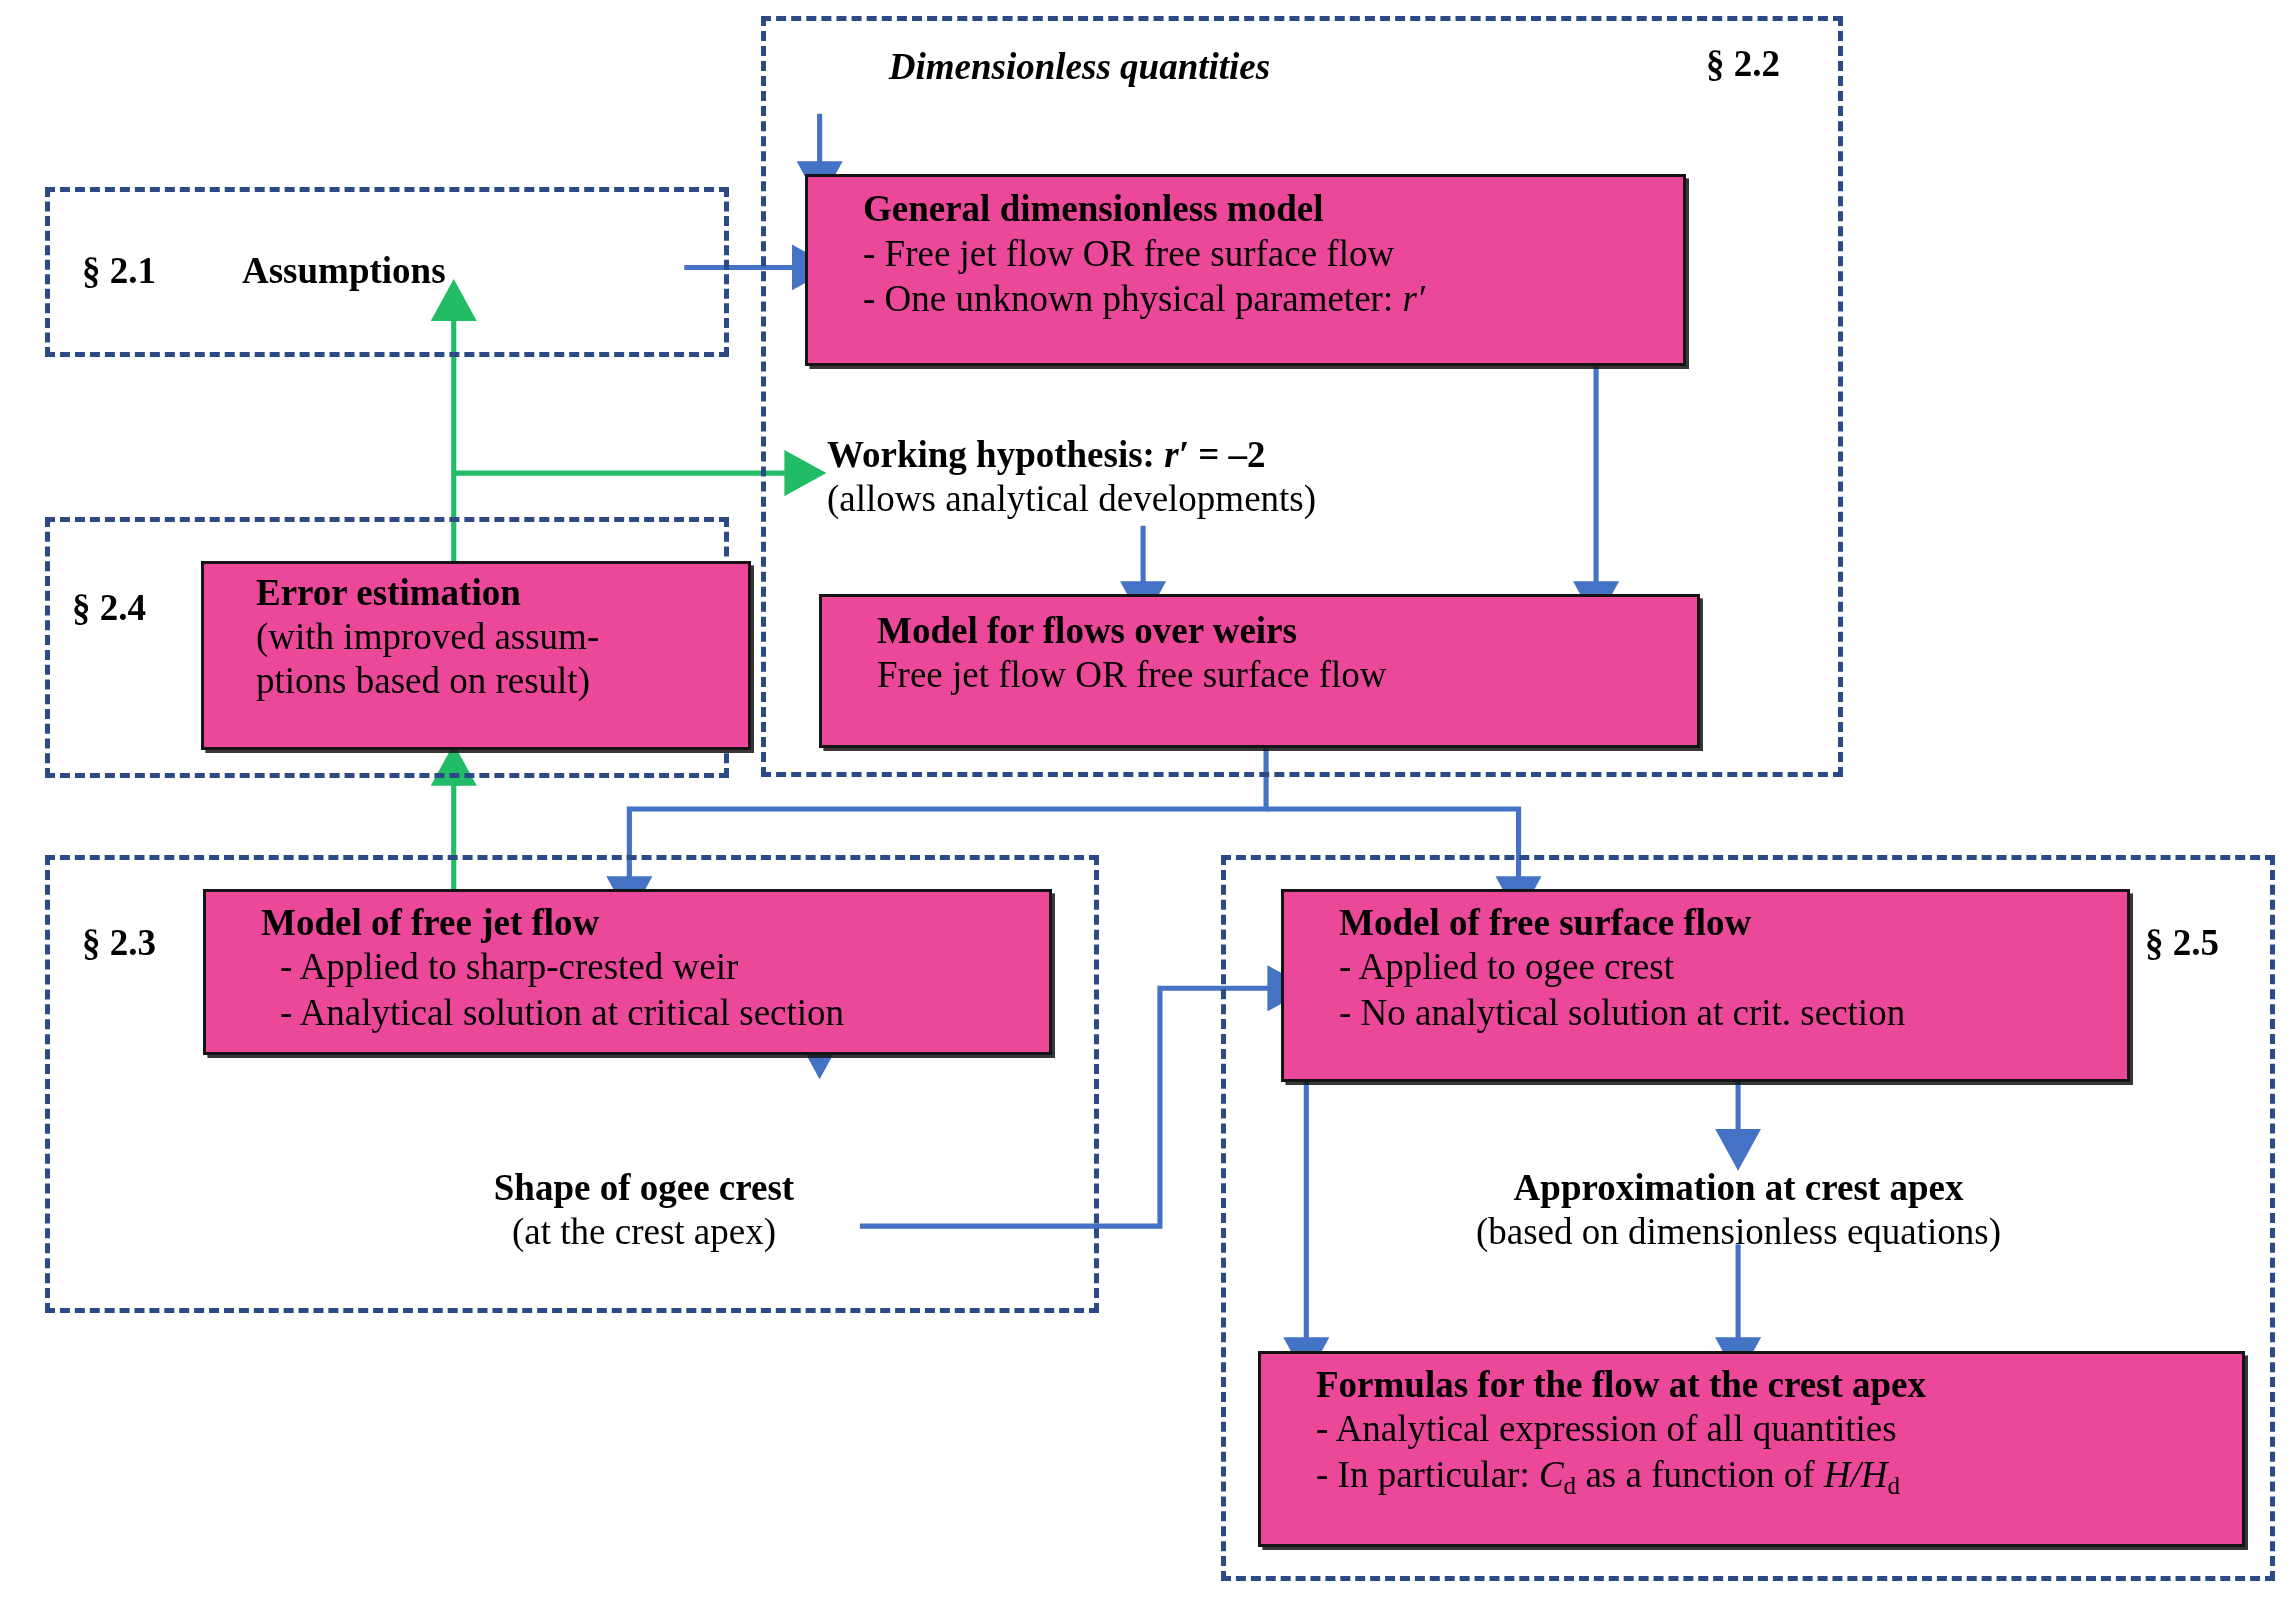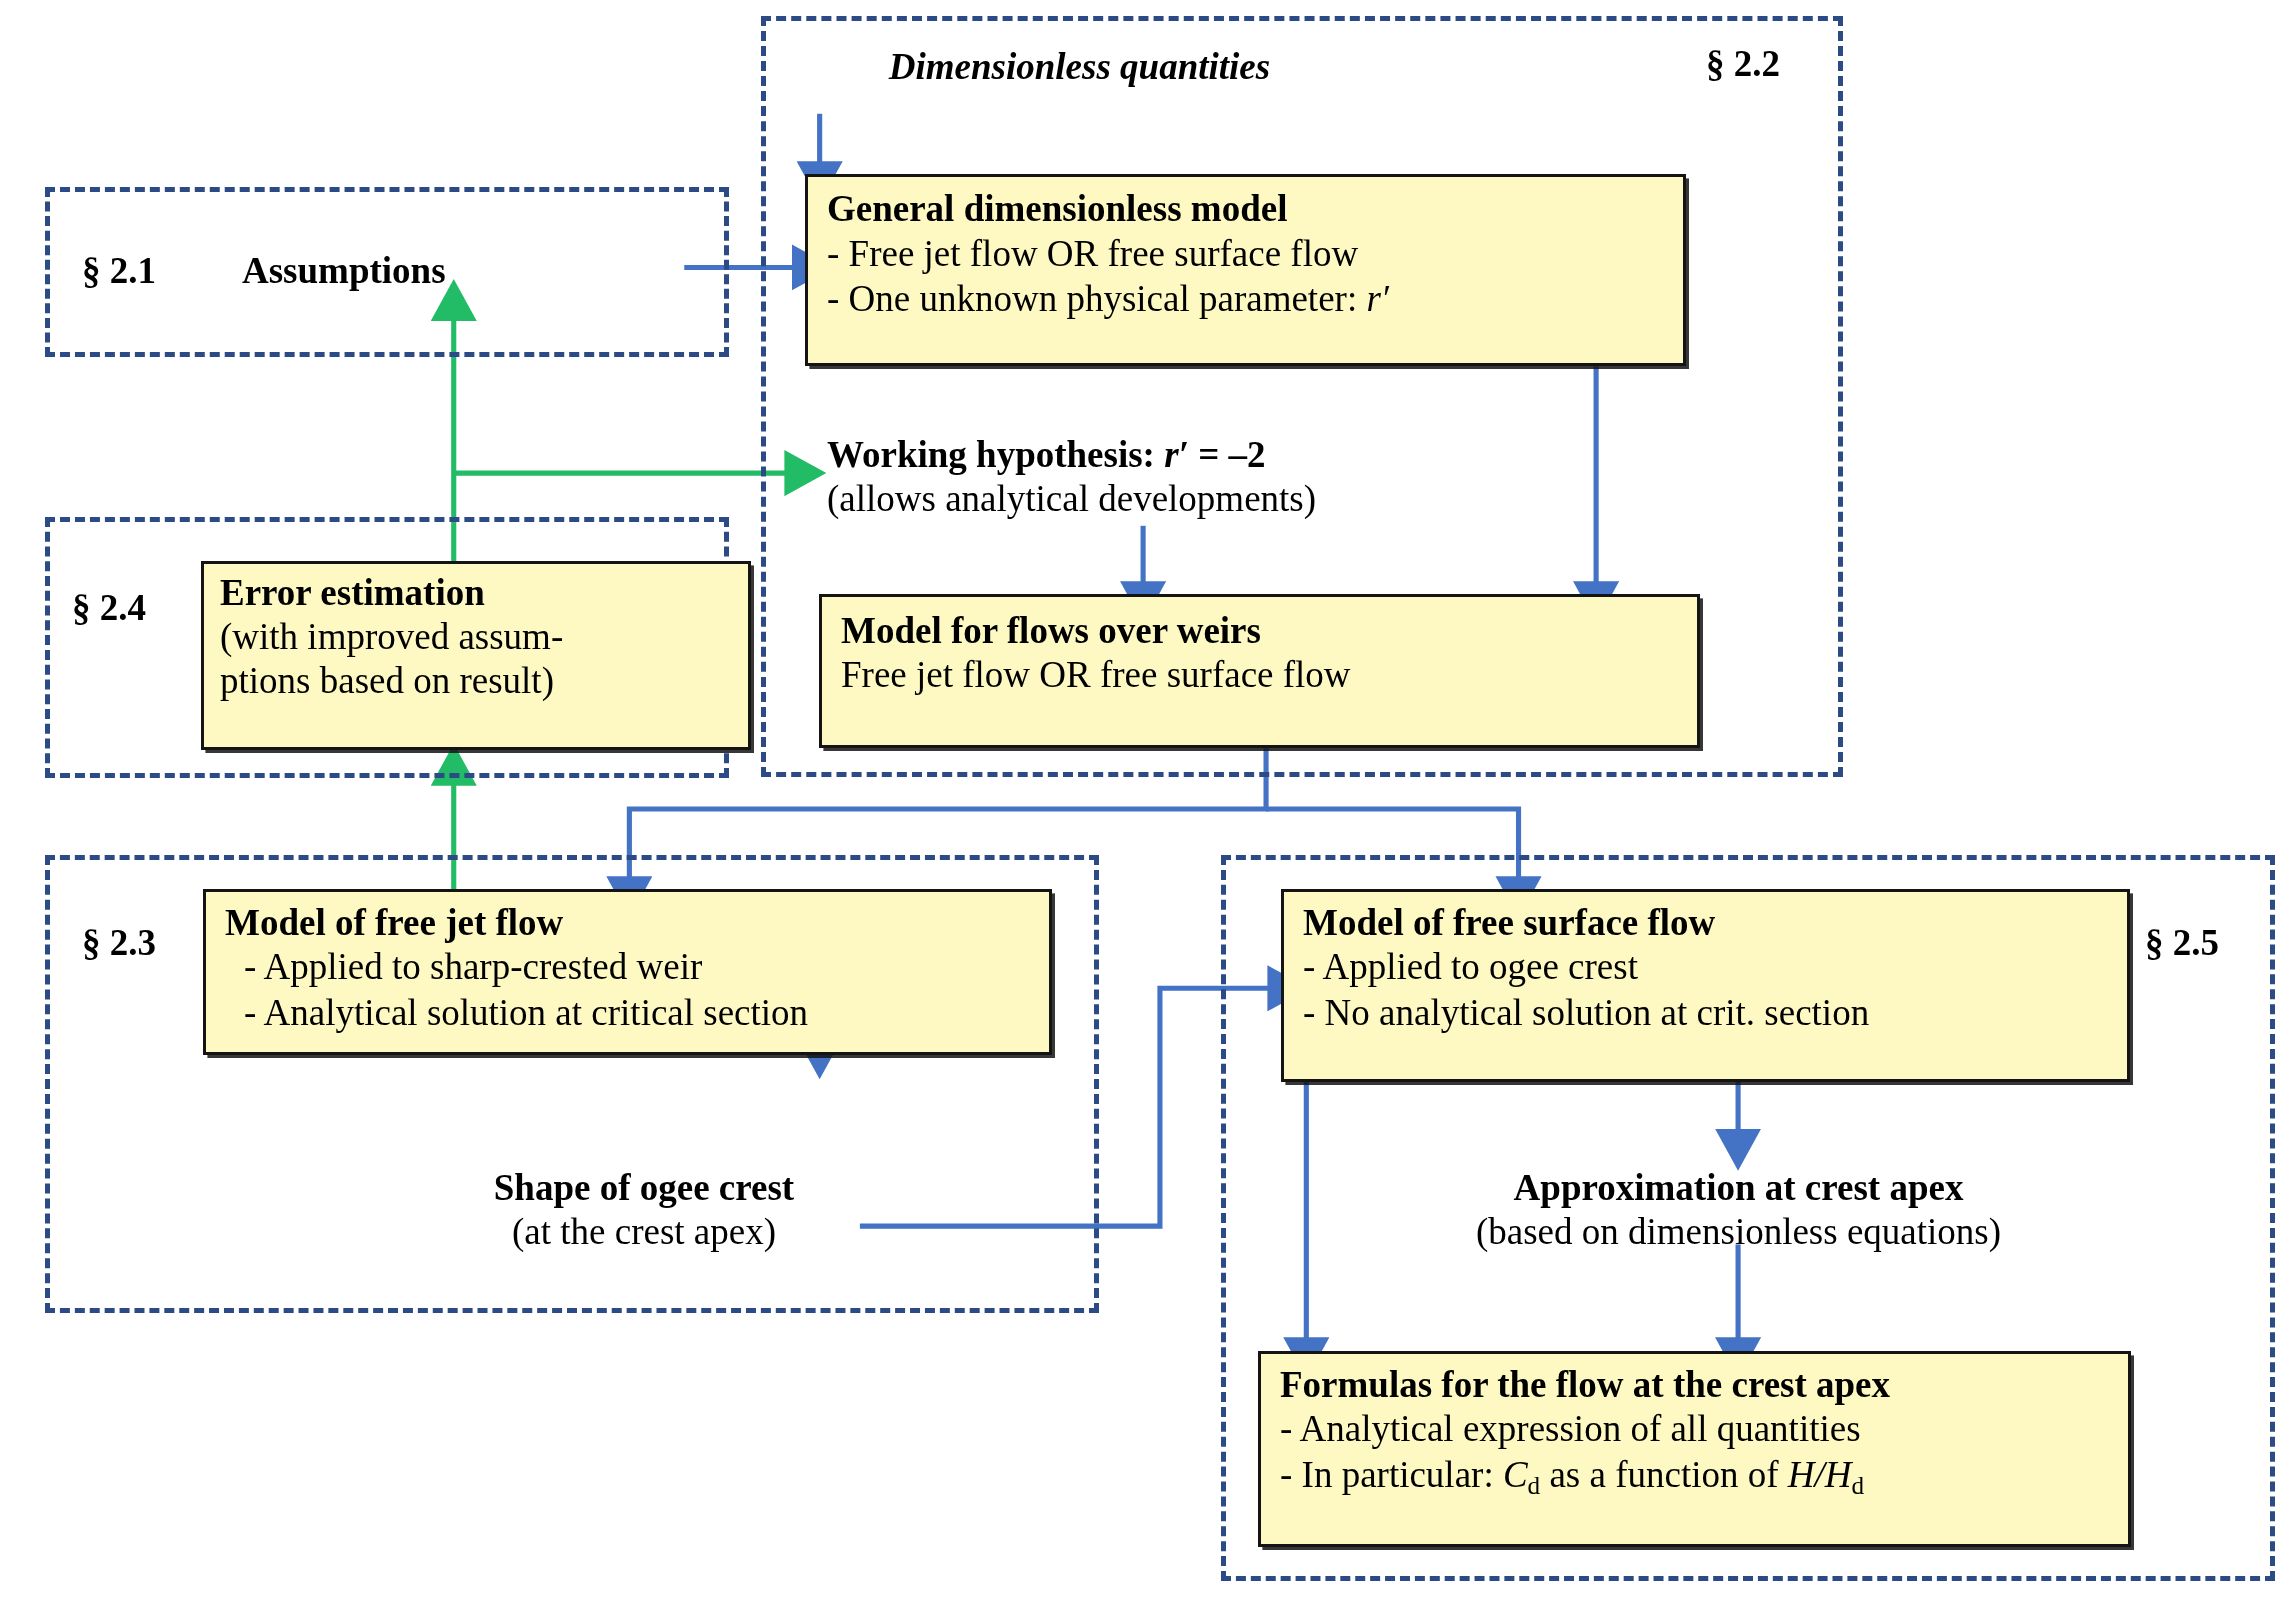--- a/index.html
+++ b/index.html
@@ -4,22 +4,22 @@
 <style>
   html,body{margin:0;padding:0;background:#ffffff;}
   body{width:2295px;height:1599px;position:relative;overflow:hidden;
        font-family:"Liberation Serif","DejaVu Serif",serif;color:#000;}
   #stage{position:absolute;left:0;top:0;width:2295px;height:1599px;}
 
   
   .section{position:absolute;border:5.1px dashed #2b4a86;box-sizing:border-box;background:transparent;}
 
   
-  .boxnode{position:absolute;border:3.7px solid #141414;box-sizing:border-box;background:#fef9c3;
-           box-shadow:3.7px 3.7px 0 -0.7px rgba(20,20,20,.85);}
+  .boxnode{position:absolute;border:3.7px solid #141414;box-sizing:border-box;background:#ec4899;
+           box-shadow:3.7px 3.7px 0 -0.7px rgba(20,20,20,.85);padding-left:36px;}
   .boxnode .inner{padding:10.2px 19px 7.3px 19px;}
 
   
   .textnode{position:absolute;text-align:center;}
 
   .ttl{font-weight:bold;font-size:37px;line-height:1.18;white-space:nowrap;}
   .ln{font-size:37px;line-height:1.22;white-space:nowrap;}
   .sub{font-size:37px;line-height:1.2;white-space:nowrap;}
   .sec-label{position:absolute;font-weight:bold;font-size:37px;white-space:nowrap;}
   .it{font-style:italic;}
@@ -133,21 +133,21 @@
       <div class="ln">- Applied to ogee crest</div>
       <div class="ln">- No analytical solution at crit. section</div>
     </div>
   </div>
 
   <div class="textnode" style="left:1369px;top:1166px;width:739px;">
     <div class="ttl">Approximation at crest apex</div>
     <div class="sub">(based on dimensionless equations)</div>
   </div>
 
-  <div class="boxnode" style="left:1258px;top:1351px;width:873px;height:196px;">
+  <div class="boxnode" style="left:1258px;top:1351px;width:987px;height:196px;">
     <div class="inner" style="padding:8.8px 19px;">
       <div class="ttl">Formulas for the flow at the crest apex</div>
       <div class="ln">- Analytical expression of all quantities</div>
       <div class="ln"><span>- In particular: </span><span class="it">C</span><sub>d</sub><span> as a function of </span><span class="it">H</span><span class="it">/</span><span class="it">H</span><sub>d</sub></div>
     </div>
   </div>
 
 </div>
 
 

